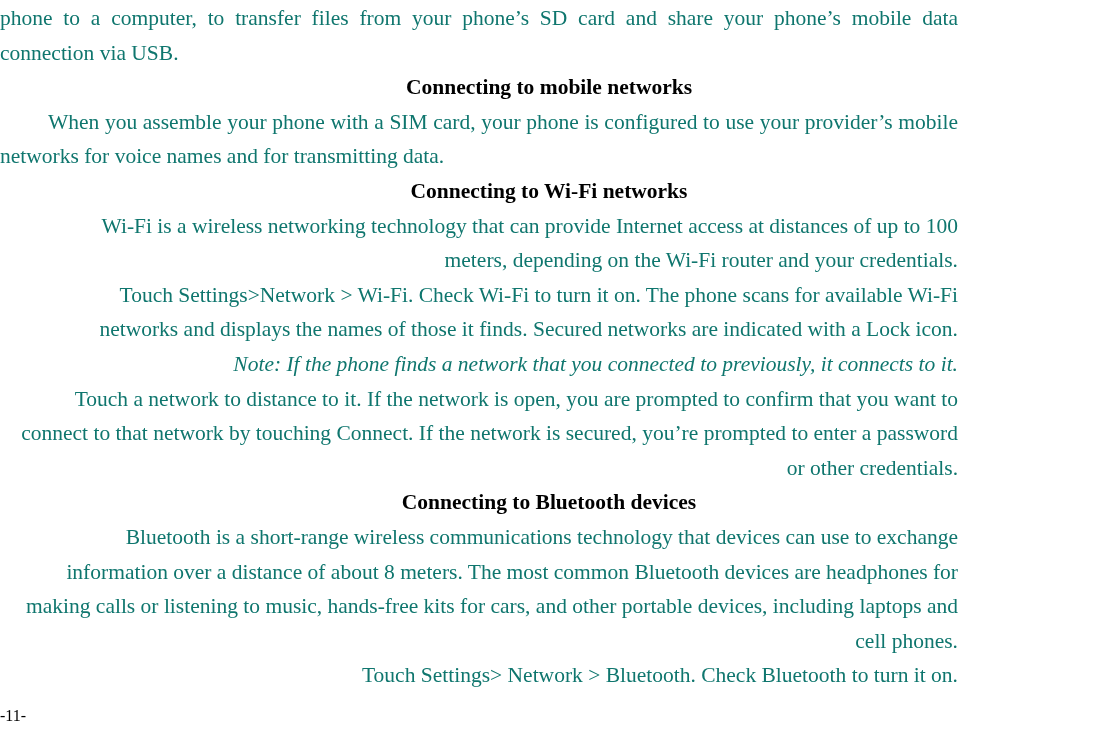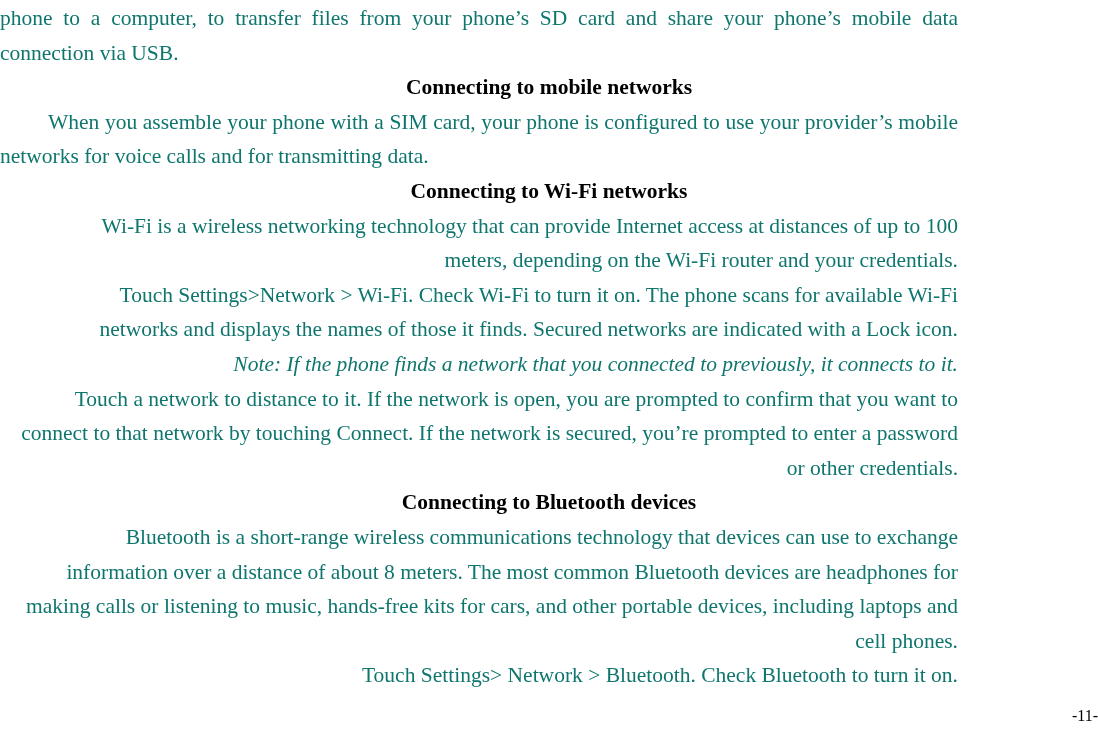--- a/index.html
+++ b/index.html
@@ -69,41 +69,41 @@
 
   .note {
     font-style: italic;
   }
 
   .footer {
     position: absolute;
     left: 0;
     top: 706px;
     width: 1098px;
-    text-align: right;
+    text-align: left;
     font-size: 16px;
     line-height: 20px;
     color: #000;
   }
 
   .first-para { margin-top: 1px; }
 </style>
 </head>
 <body>
 
 <div class="page">
   <div class="content">
 
     <p class="para justify first-para">
       <span>phone to a computer, to transfer files from your phone’s SD card and share your phone’s mobile data connection via USB.</span>
     </p>
 
     <h2 class="heading">Connecting to mobile networks</h2>
 
-    <p class="para justify"><span class="indent"></span><span>When you assemble your phone with a SIM card, your phone is configured to use your provider’s mobile networks for voice calls and for transmitting data.</span></p>
+    <p class="para justify"><span class="indent"></span><span>When you assemble your phone with a SIM card, your phone is configured to use your provider’s mobile networks for voice names and for transmitting data.</span></p>
 
     <h2 class="heading">Connecting to Wi-Fi networks</h2>
 
     <p class="para flow"><span class="indent"></span><span class="line-group">Wi-Fi is a wireless networking technology that can provide Internet access at distances of up to 100</span><br><span>meters, depending on the Wi-Fi router and your credentials.</span></p>
 
     <p class="para flow"><span class="indent"></span><span>Touch Settings&gt;Network &gt; Wi-Fi. Check Wi-Fi to turn it on. The phone scans for available Wi-Fi</span><br><span>networks and displays the names of those it finds. Secured networks are indicated with a Lock icon.</span></p>
 
     <p class="para flow note"><span class="indent"></span><span>Note: If the phone finds a network that you connected to previously, it connects to it.</span></p>
 
     <p class="para flow"><span class="indent"></span><span>Touch a network to distance to it. If the network is open, you are prompted to confirm that you want to</span><br><span>connect to that network by touching Connect. If the network is secured, you’re prompted to enter a password</span><br><span>or other credentials.</span></p>

